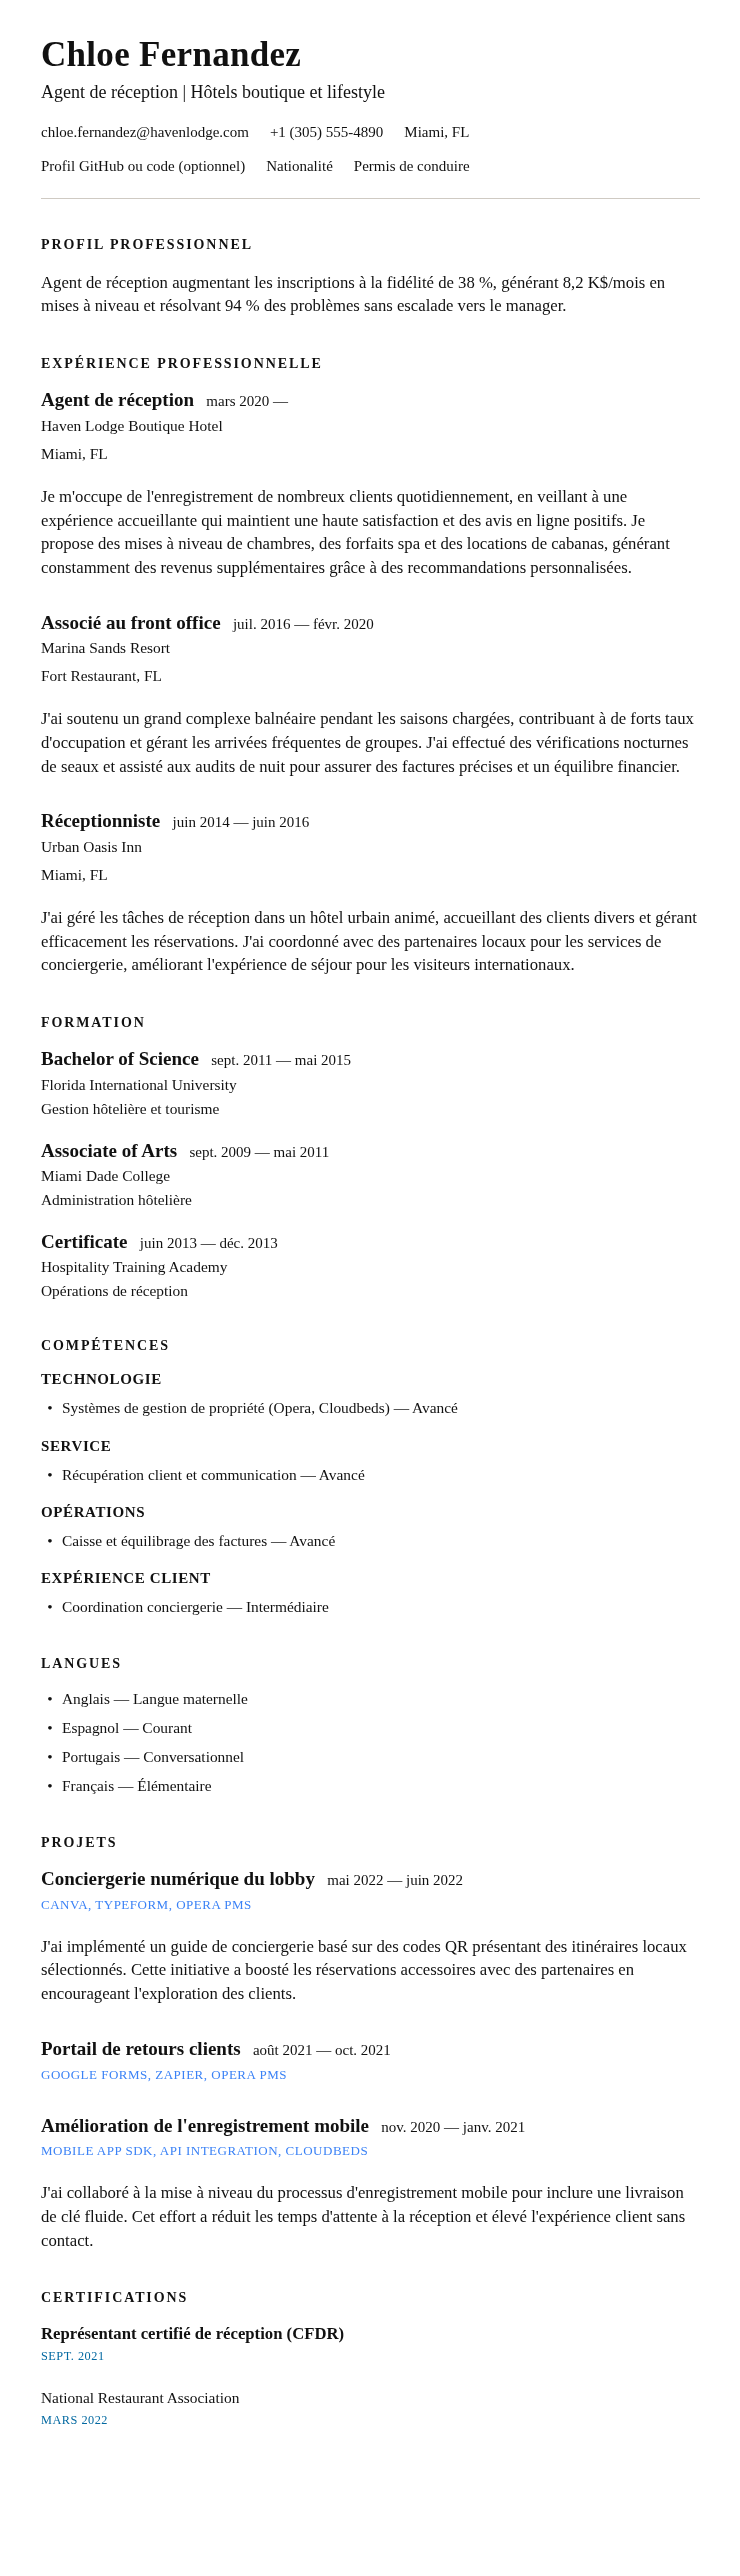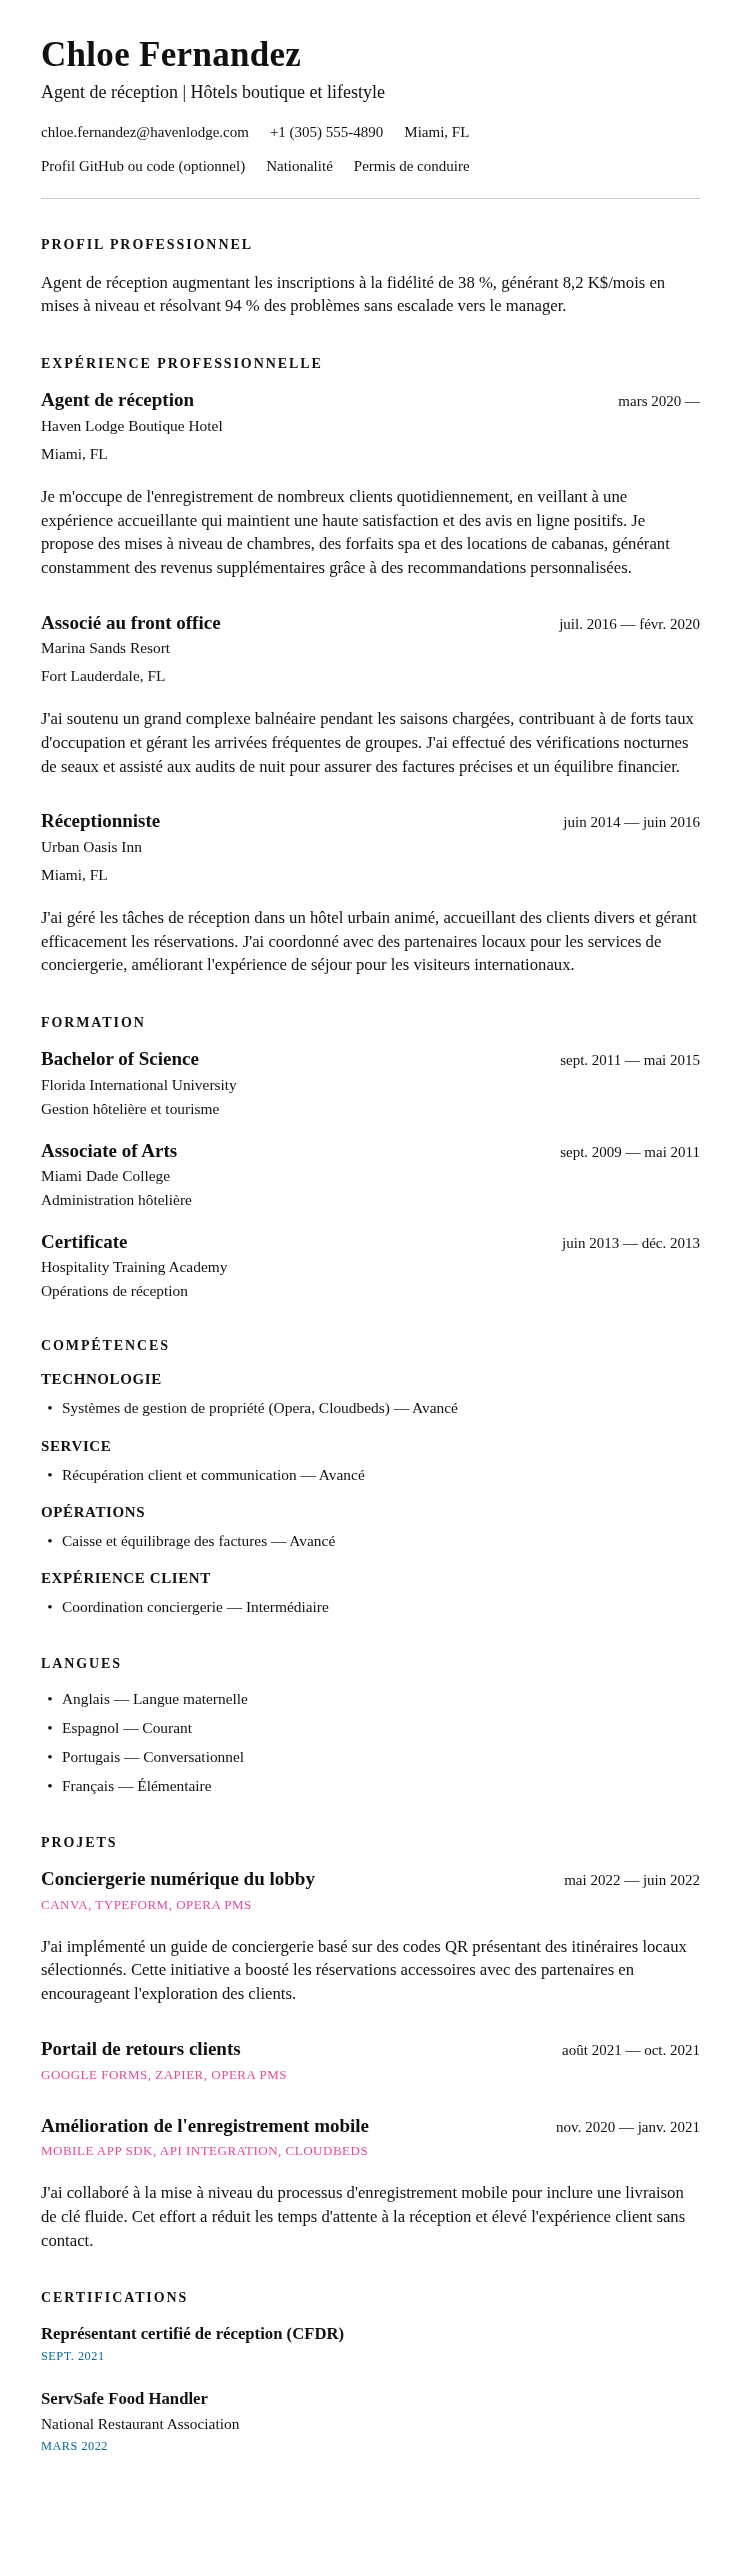--- a/index.html
+++ b/index.html
@@ -52,21 +52,21 @@
     font-size: 16.7px;
     line-height: 1.42;
     margin: 0;
   }
 
   
   .entry { margin-bottom: 32px; }
   .entry:last-child { margin-bottom: 0; }
   .entry-head {
     display: flex;
-    justify-content: space-between;
+    justify-content: flex-start;
     align-items: baseline;
     gap: 12.3px;
   }
   .entry-title {
     font-size: 19px;
     font-weight: 700;
     margin: 0;
   }
   .entry-dates {
     font-size: 15px;
@@ -111,21 +111,21 @@
     content: "•";
     position: absolute;
     left: 6.2px;
     top: 0;
   }
 
   
   .tools-line {
     font-size: 13px;
     letter-spacing: 0.5px;
-    color: #ec4899;
+    color: #3b82f6;
     margin-top: 6.8px;
   }
 
   
   .cert-entry { margin-bottom: 25px; }
   .cert-entry:last-child { margin-bottom: 0; }
   .cert-title {
     font-size: 16.7px;
     font-weight: 700;
     margin: 0;
@@ -178,21 +178,21 @@
       <div class="entry-sub spaced">Miami, FL</div>
       <p class="body-text entry-desc">Je m'occupe de l'enregistrement de nombreux clients quotidiennement, en veillant à une expérience accueillante qui maintient une haute satisfaction et des avis en ligne positifs. Je propose des mises à niveau de chambres, des forfaits spa et des locations de cabanas, générant constamment des revenus supplémentaires grâce à des recommandations personnalisées.</p>
     </article>
 
     <article class="entry">
       <div class="entry-head">
         <h3 class="entry-title">Associé au front office</h3>
         <span class="entry-dates">juil. 2016 — févr. 2020</span>
       </div>
       <div class="entry-sub">Marina Sands Resort</div>
-      <div class="entry-sub spaced">Fort Lauderdale, FL</div>
+      <div class="entry-sub spaced">Fort Restaurant, FL</div>
       <p class="body-text entry-desc">J'ai soutenu un grand complexe balnéaire pendant les saisons chargées, contribuant à de forts taux d'occupation et gérant les arrivées fréquentes de groupes. J'ai effectué des vérifications nocturnes de seaux et assisté aux audits de nuit pour assurer des factures précises et un équilibre financier.</p>
     </article>
 
     <article class="entry">
       <div class="entry-head">
         <h3 class="entry-title">Réceptionniste</h3>
         <span class="entry-dates">juin 2014 — juin 2016</span>
       </div>
       <div class="entry-sub">Urban Oasis Inn</div>
       <div class="entry-sub spaced">Miami, FL</div>
@@ -305,20 +305,19 @@
 
   <section class="section">
     <h2 class="section-heading">CERTIFICATIONS</h2>
 
     <article class="cert-entry">
       <h3 class="cert-title">Représentant certifié de réception (CFDR)</h3>
       <div class="cert-date">SEPT. 2021</div>
     </article>
 
     <article class="cert-entry">
-      <h3 class="cert-title">ServSafe Food Handler</h3>
       <div class="cert-issuer">National Restaurant Association</div>
       <div class="cert-date">MARS 2022</div>
     </article>
   </section>
 
 </div>
 
 
 </body></html>

